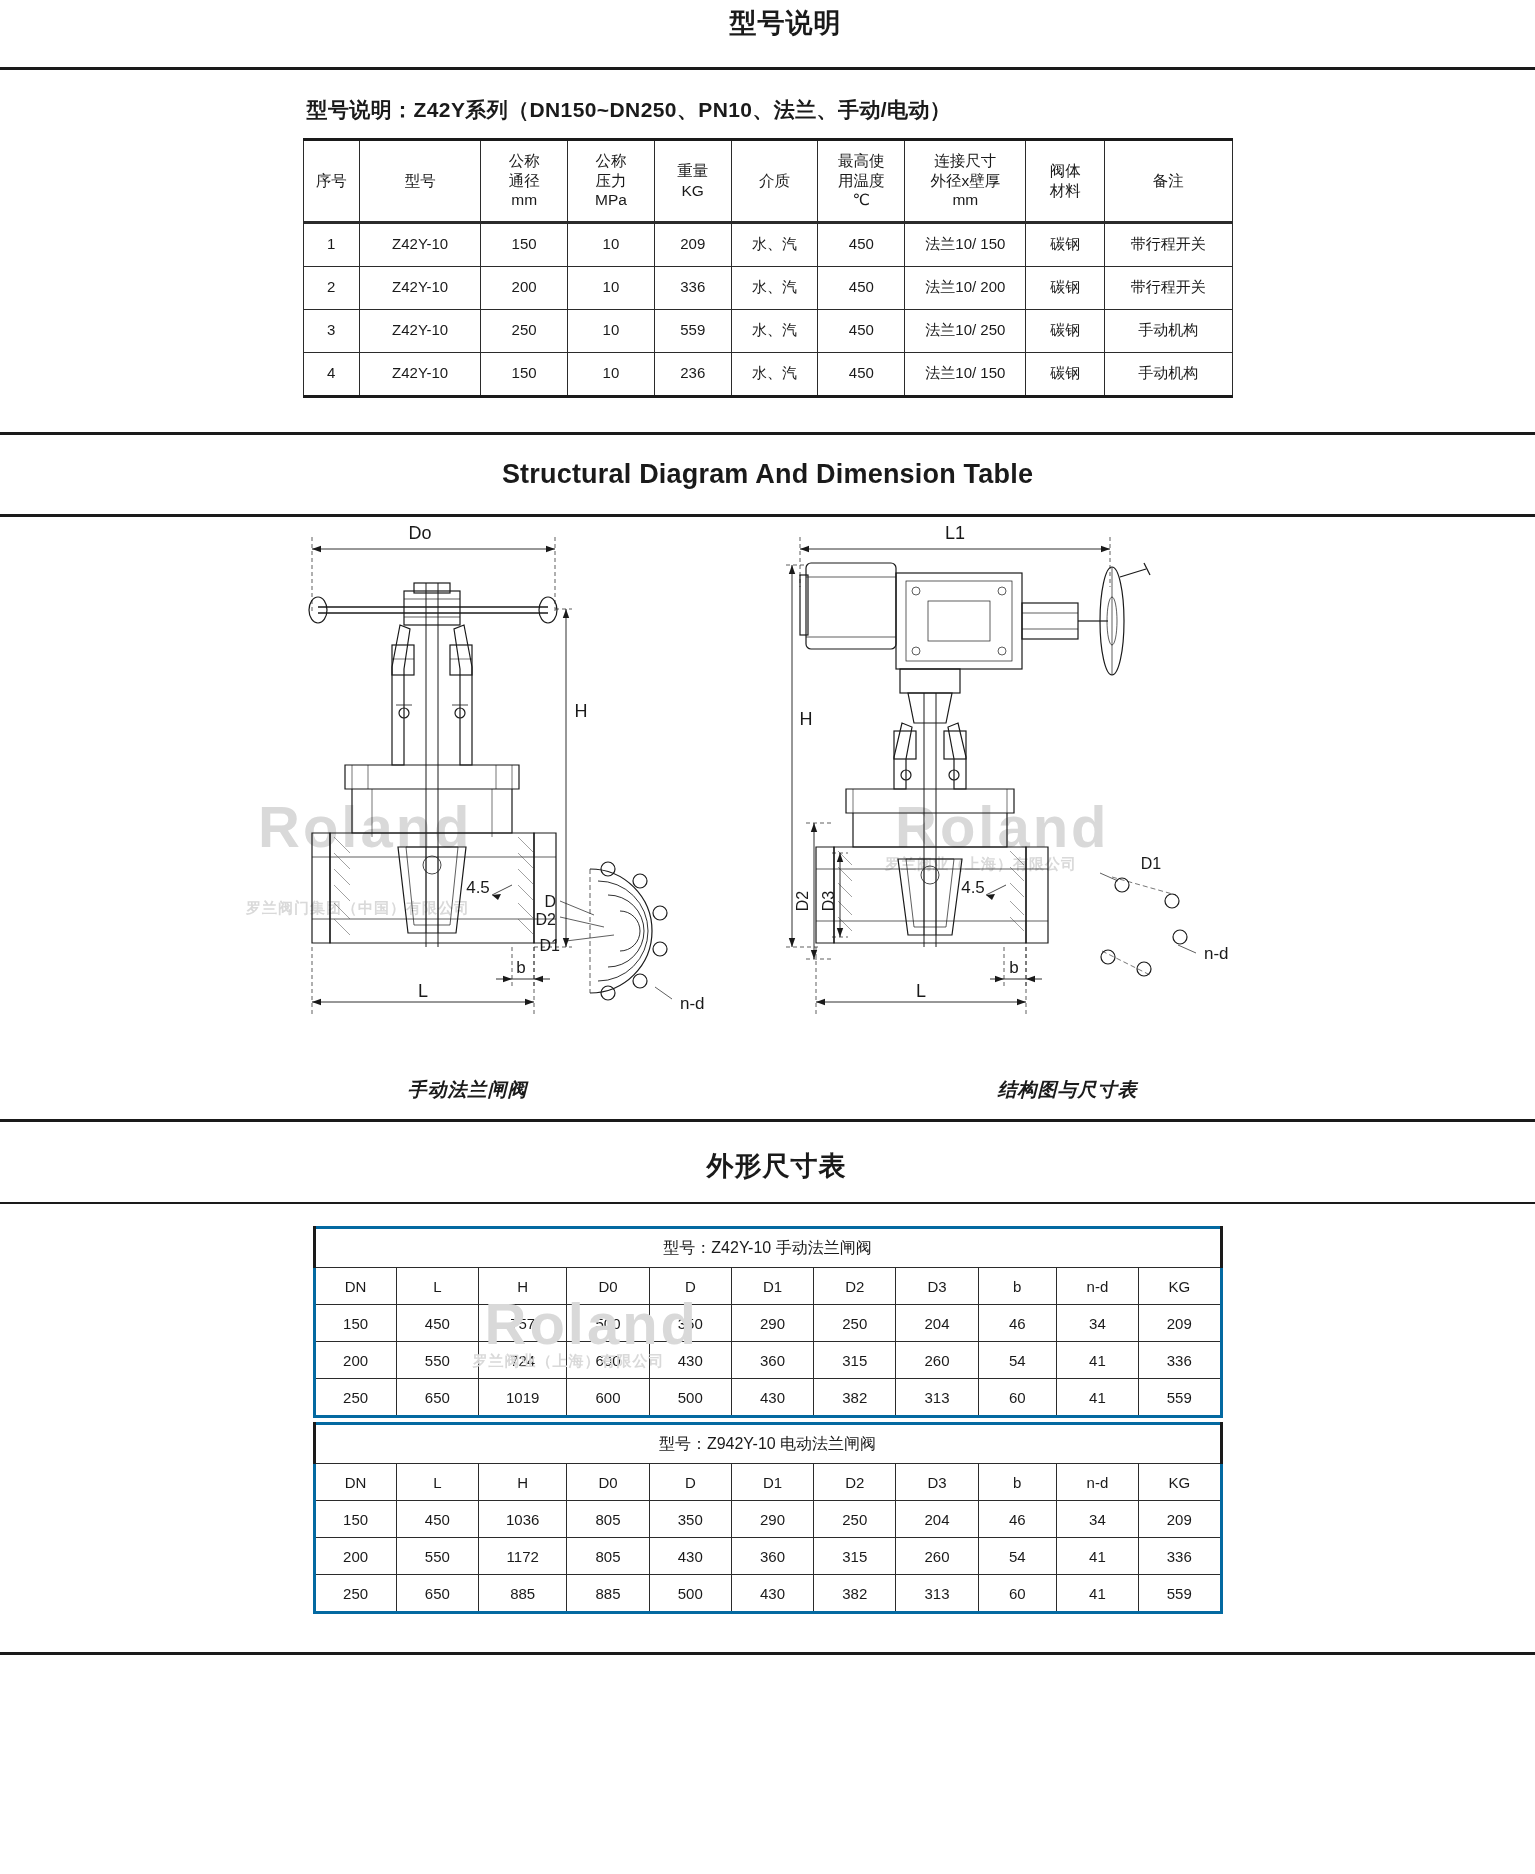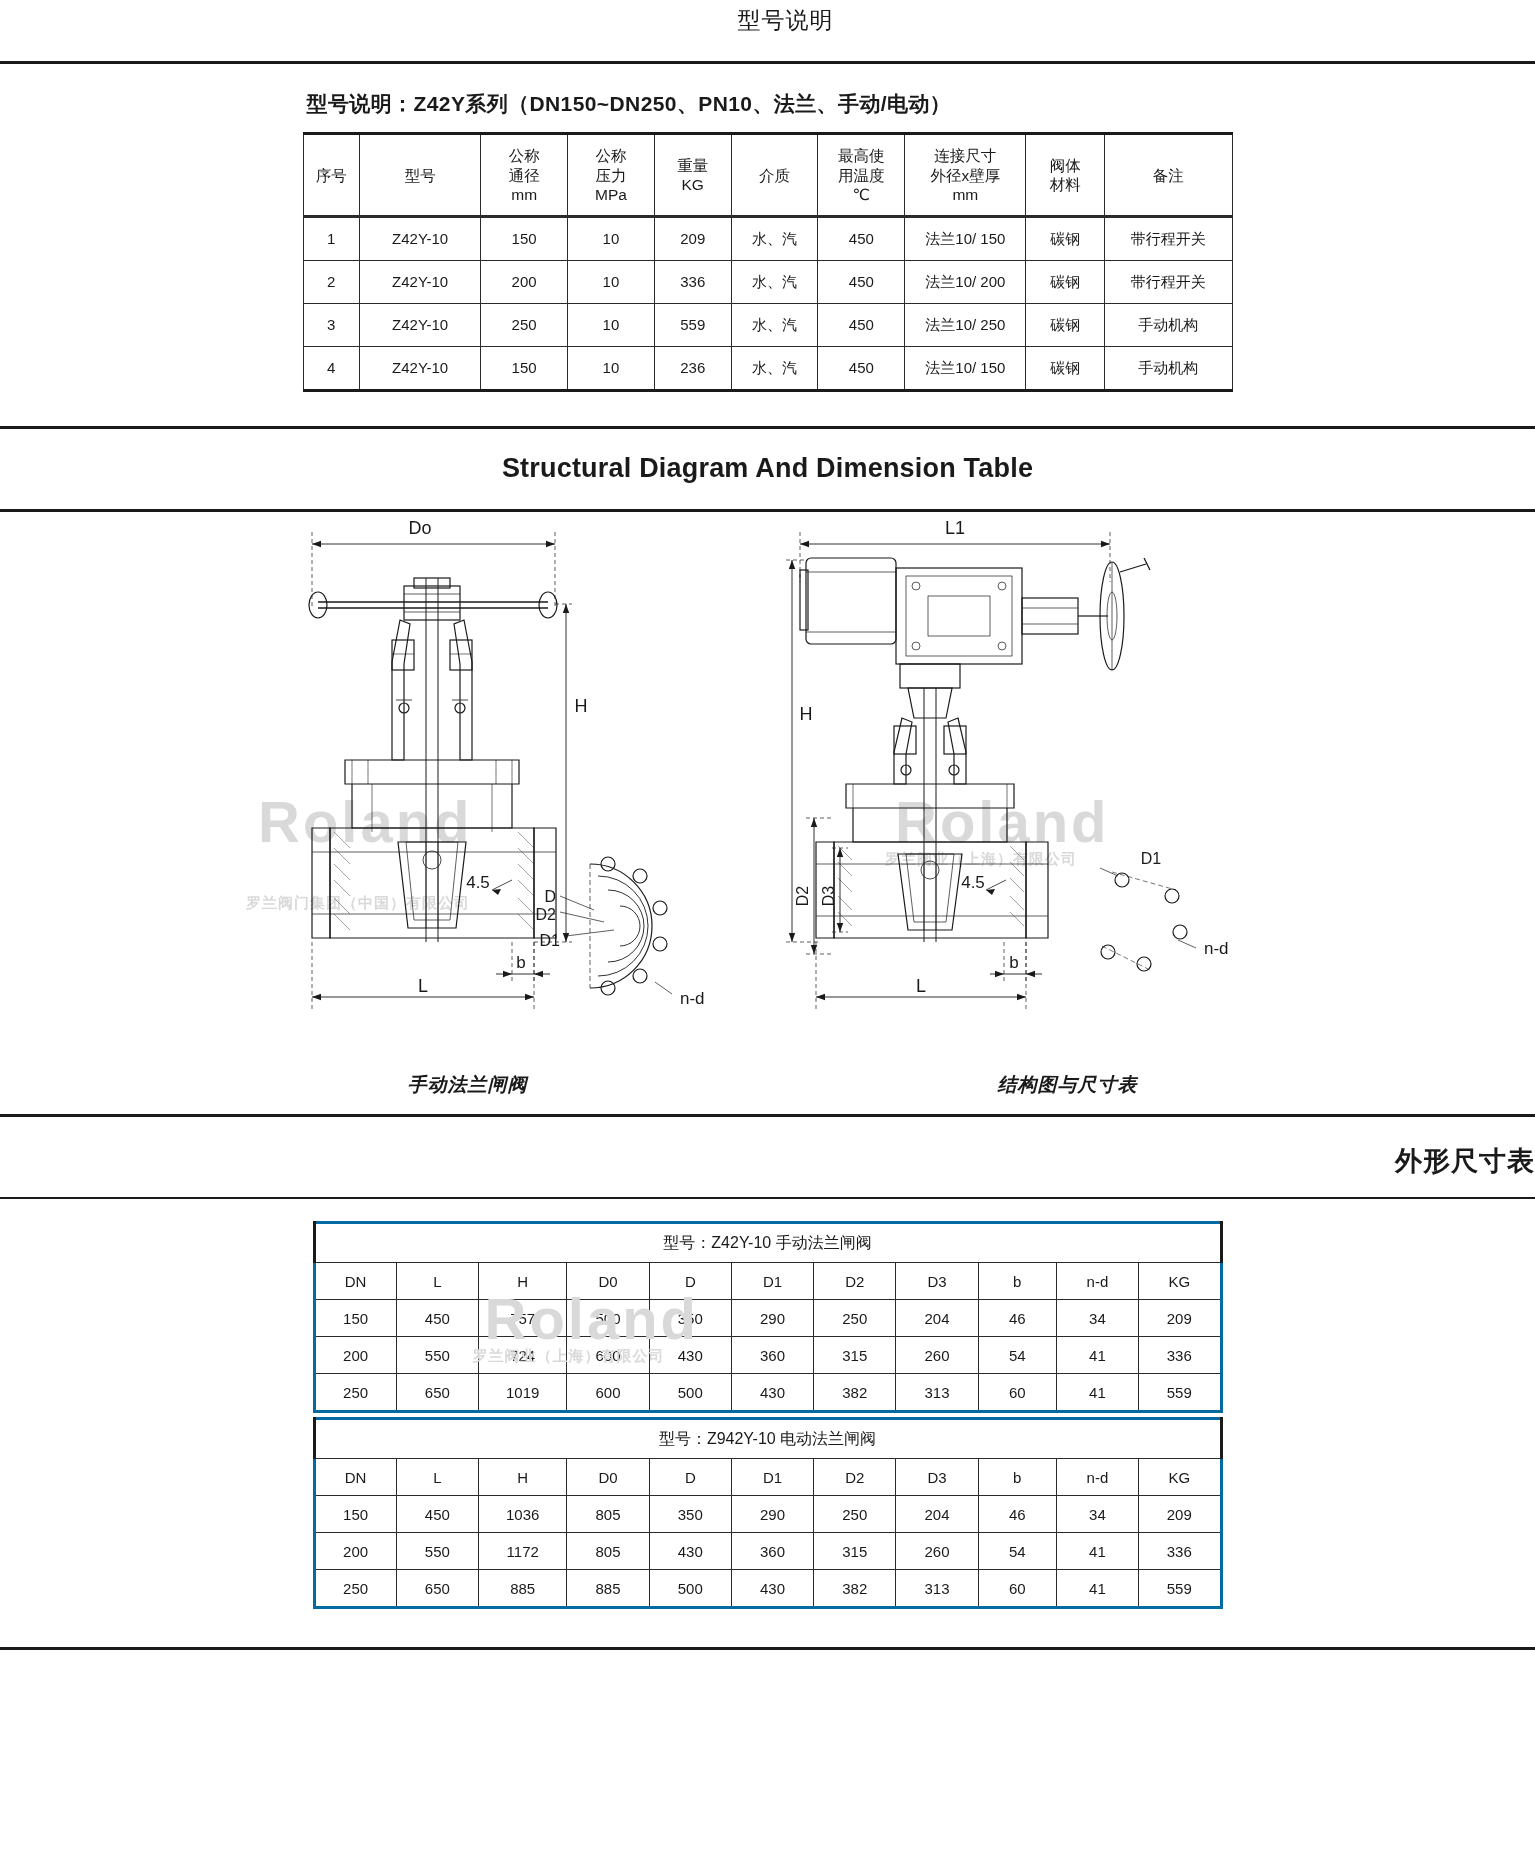--- a/index.html
+++ b/index.html
@@ -15,22 +15,22 @@
     position: relative;
     overflow: hidden;
   }
 
   
   .section-head {
     text-align: center;
     padding-top: 6px;
   }
   .section-head .cn {
-    font-size: 23px;
-    font-weight: normal;
+    font-size: 27px;
+    font-weight: bold;
     line-height: 1.28;
     letter-spacing: 1px;
     padding-left: 36px;
   }
   .section-head .en {
     font-size: 27px;
     font-weight: bold;
     line-height: 1.32;
     letter-spacing: 0.2px;
   }
@@ -124,21 +124,21 @@
     user-select: none;
   }
   .wm-big { font-size: 58px; letter-spacing: 3px; }
   .wm-small { font-size: 15px; letter-spacing: 1px; }
 
   
   .block3 {
     padding: 10px 0 0 0;
   }
   .dim-head {
-    text-align: right;
+    text-align: center;
     font-size: 27px;
     font-weight: bold;
     padding: 16px 0 18px 18px;
     letter-spacing: 1px;
   }
   .dim-wrap {
     width: 910px;
     margin: 0 auto;
     position: relative;
   }

